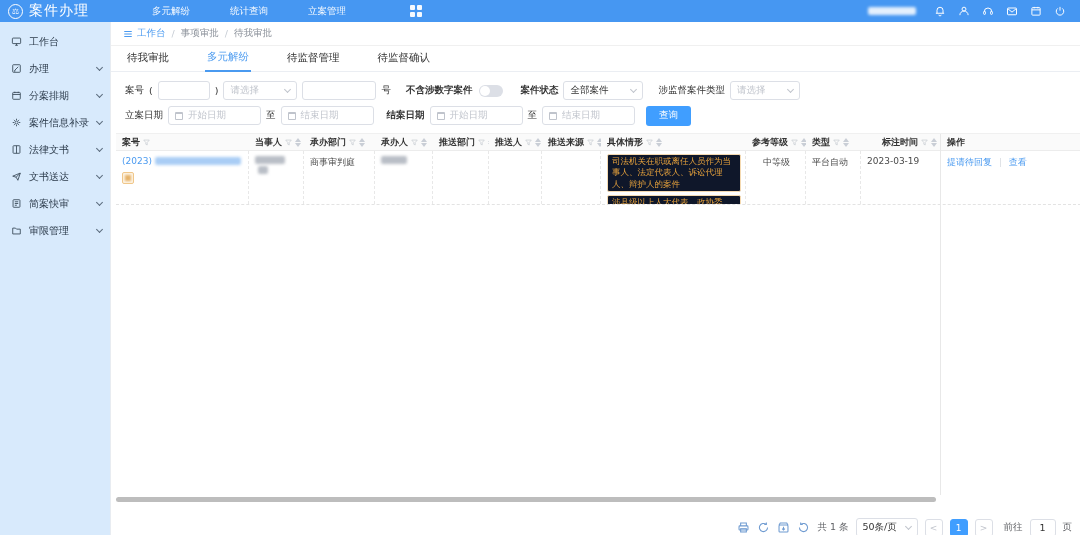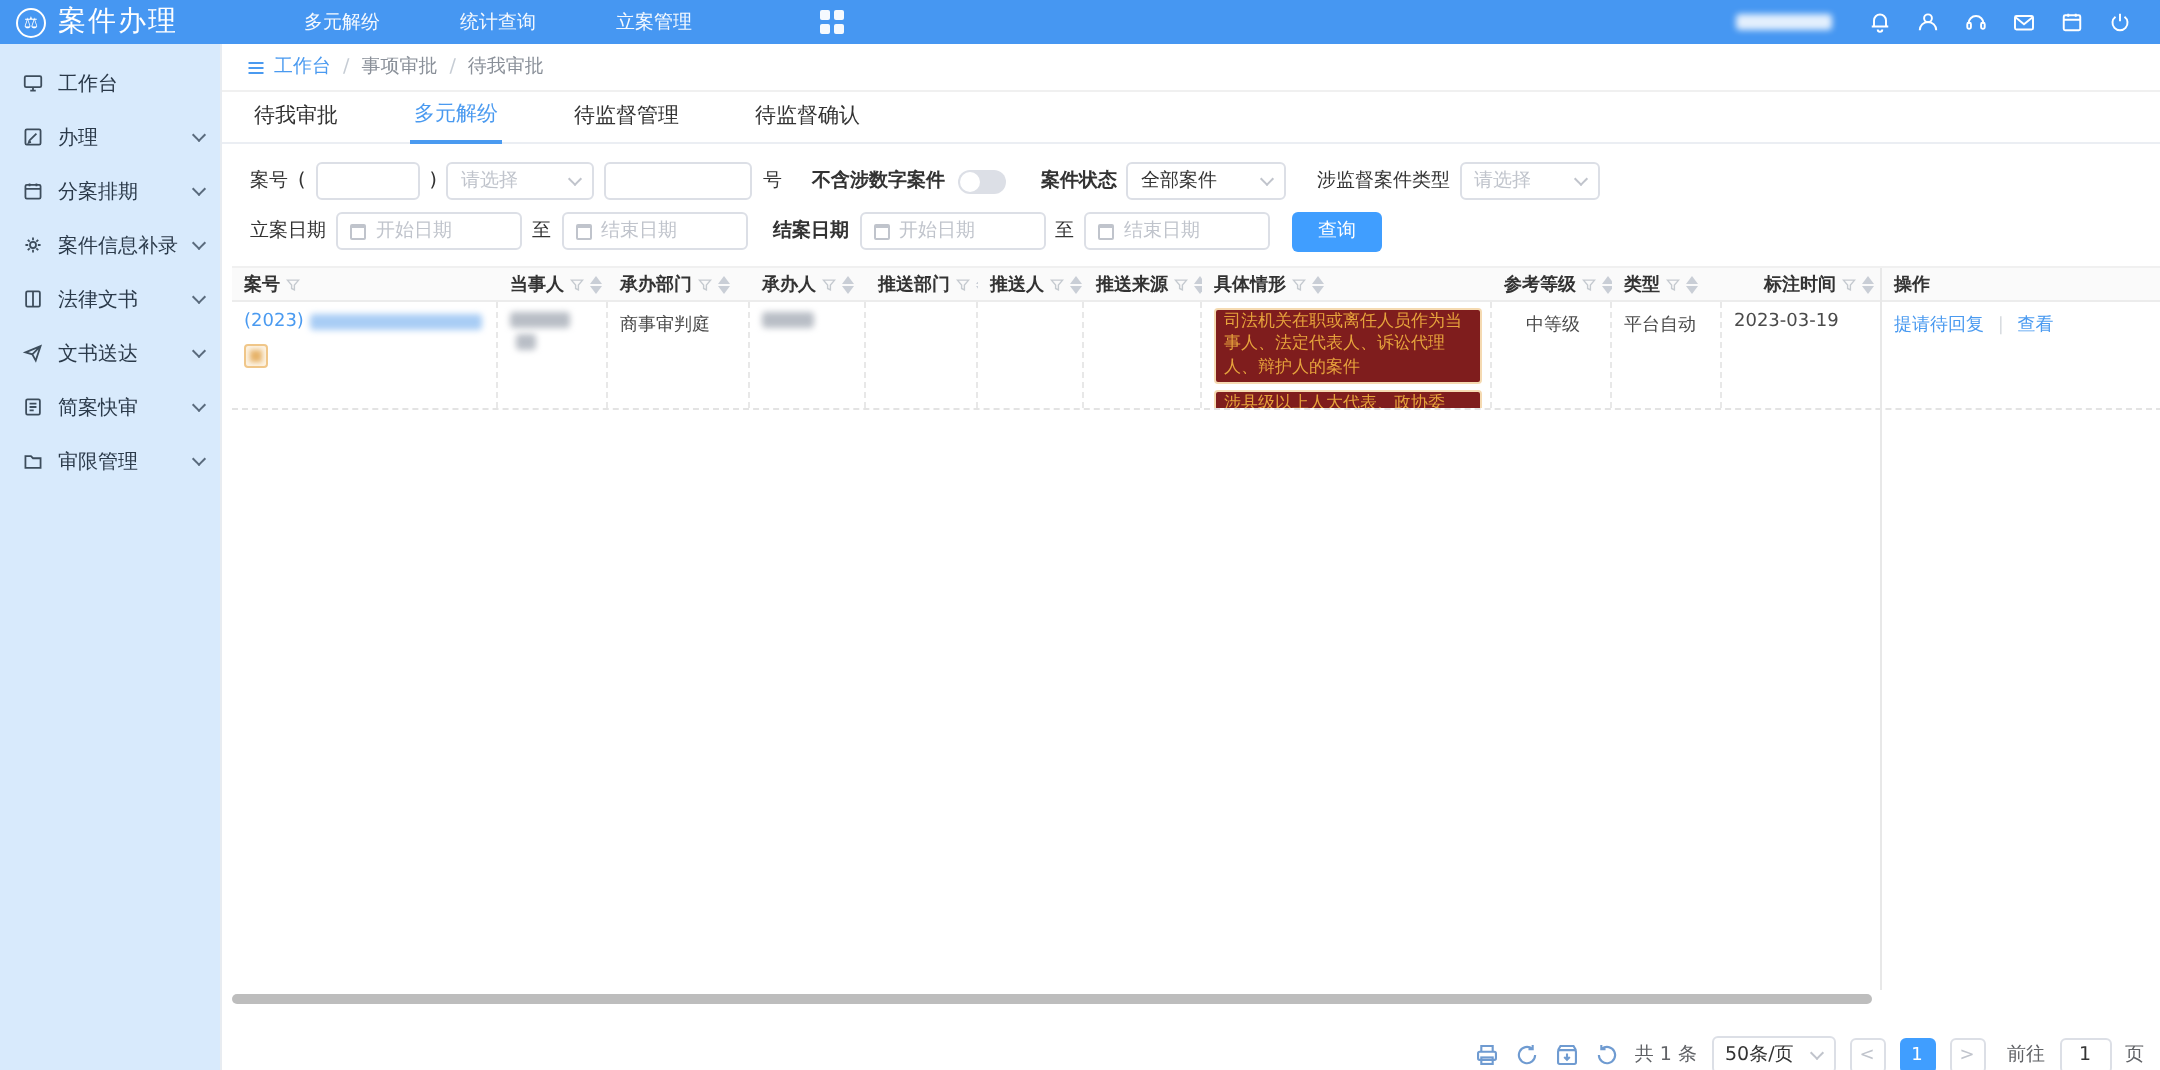--- a/index.html
+++ b/index.html
@@ -86,21 +86,21 @@
   .s-up { border-bottom:4px solid #c9ced6; } .s-dn { border-top:4px solid #c9ced6; }
   .op-divider { position:absolute; top:0; bottom:0; right:140px; width:1px; background:#e8e8e8; }
   .case-link { color:#4A9AF0; font-size:9px; cursor:pointer; display:flex;
     align-items:center; gap:3px; }
   .redact.blue { width:86px; height:8px; background:#a9cdf5; }
   .redact.dark { height:8px; background:#b9bec6; }
   .badge { width:12px; height:12px; border:1px solid #f0c78a; background:#fdf3e3;
     border-radius:2px; margin-top:6px; display:flex; align-items:center;
     justify-content:center; }
   .badge i { width:6px; height:6px; background:#e6b36a; filter:blur(1.2px); display:block; }
-  .tag { border:1px solid #F5DAB1; background:#7f1d1d; color:#E6A23C; font-size:8.5px;
+  .tag { border:1px solid #F5DAB1; background:#0f172a; color:#E6A23C; font-size:8.5px;
     line-height:1.35; padding:1px 4px; border-radius:2px; margin-bottom:3px; }
   .act-link { color:#4A9AF0; cursor:pointer; font-size:9px;margin-top:27px; }
   .act-sep { color:#d7dbe0; margin:0 4px; }
   .hscroll { position:absolute; left:0; bottom:-7px; width:820px; height:5px;
     background:#bdbdbd; border-radius:3px; cursor:pointer; }
 
   .pagination { position:absolute; right:8px; top:496px; display:flex; align-items:center;
     gap:7px; font-size:9.5px; color:#606266; }
   .pg-ic { width:13px; height:13px; cursor:pointer; }
   .pg-sel { width:62px; }

